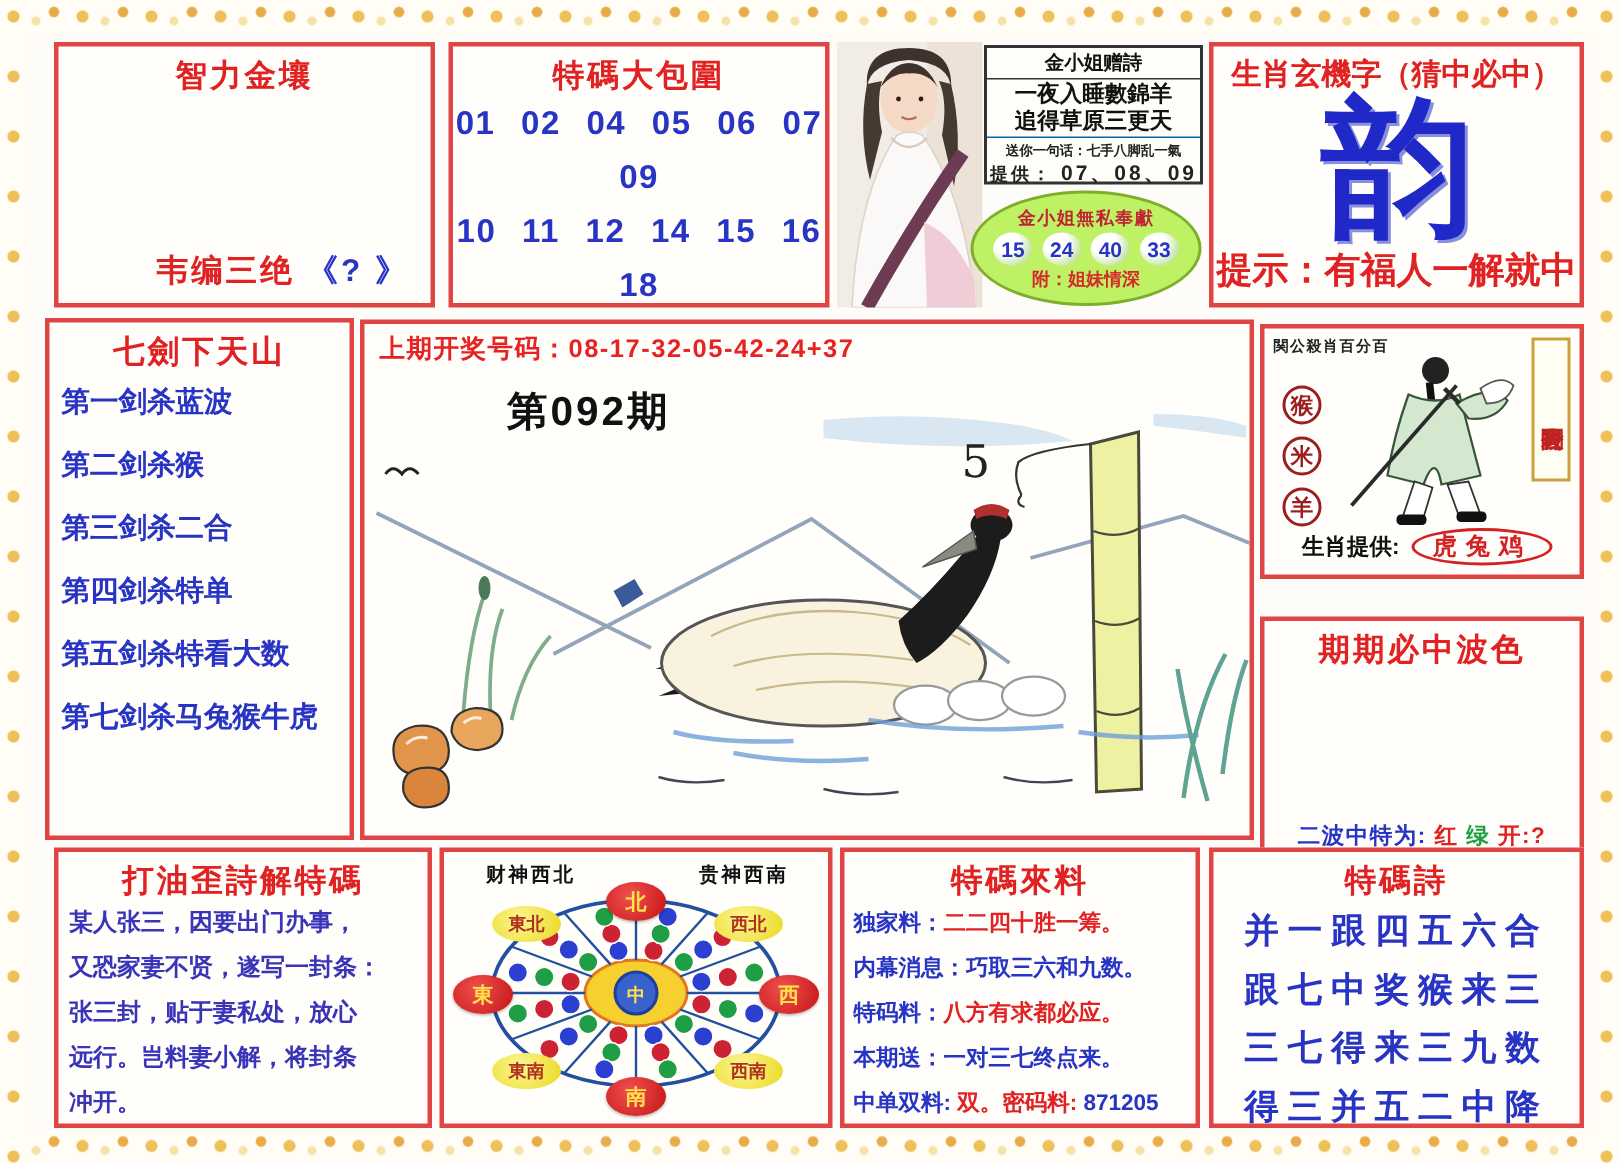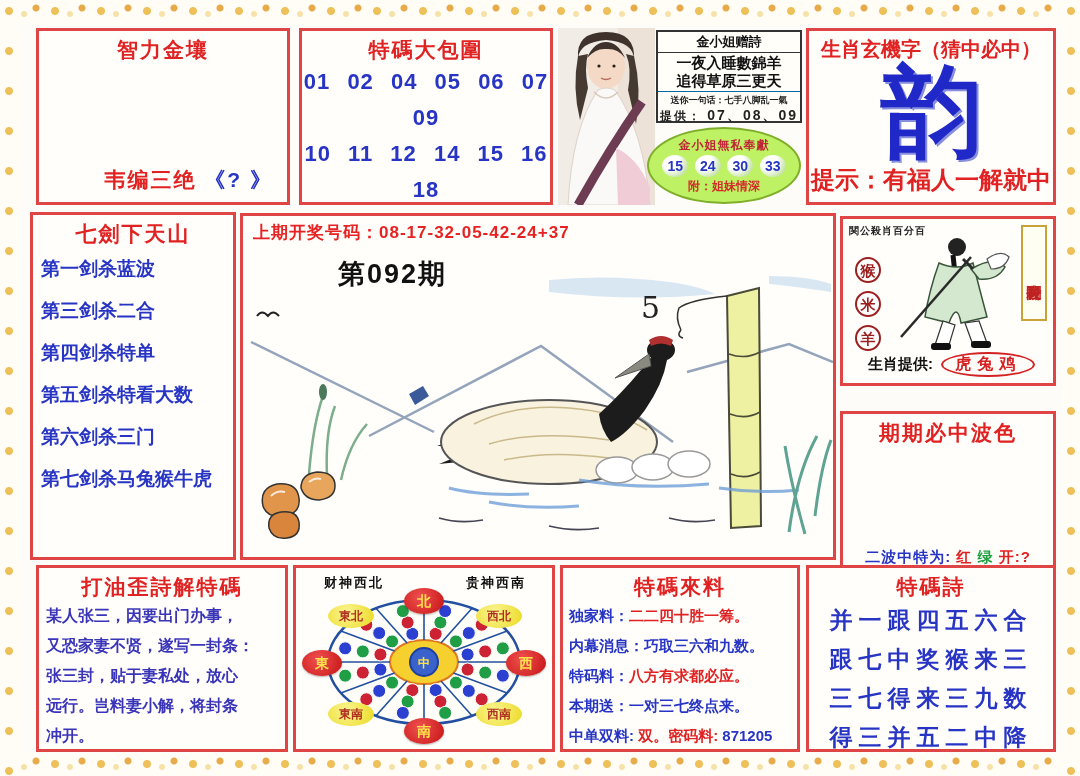--- a/index.html
+++ b/index.html
@@ -125,39 +125,39 @@
     <span>提供：</span>
     <span class="nums">07、08、09</span>
   </div>
 </div>
 
 <div id="green-oval">
   <div class="oval-arc">金小姐無私奉獻</div>
   <div class="oval-balls">
     <span class="ball">15</span>
     <span class="ball">24</span>
-    <span class="ball">30</span>
+    <span class="ball">40</span>
     <span class="ball">33</span>
   </div>
   <div class="oval-foot">附：姐妹情深</div>
 </div>
 
 <div class="box" id="box-xuanji">
   <div class="btitle">生肖玄機字（猜中必中）</div>
   <div class="glyph">韵</div>
   <div class="xuanji-hint">提示：有福人一解就中</div>
 </div>
 
 <div class="box" id="box-qijian">
   <div class="btitle">七劍下天山</div>
   <div class="qj-item">第一剑杀蓝波</div>
+  <div class="qj-item">第二剑杀猴</div>
   <div class="qj-item">第三剑杀二合</div>
   <div class="qj-item">第四剑杀特单</div>
   <div class="qj-item">第五剑杀特看大数</div>
-  <div class="qj-item">第六剑杀三门</div>
   <div class="qj-item">第七剑杀马兔猴牛虎</div>
 </div>
 
 <div class="box" id="box-center">
   <div class="last-draw">上期开奖号码：08-17-32-05-42-24+37</div>
   <div class="issue">第092期</div>
   <svg id="crane-svg" width="584" height="284" viewBox="0 0 584 284">
     <path d="M300,6 q60,-6 120,2 q30,4 46,12 q-80,8 -166,-2 Z" fill="#d9e7f3"></path>
     <path d="M520,2 q40,0 62,8 l0,8 q-40,-6 -62,-8 Z" fill="#d9e7f3"></path>
     <path d="M8,42 q5,-7 11,0 q5,-7 11,0" stroke="#222" stroke-width="2" fill="none"></path>

